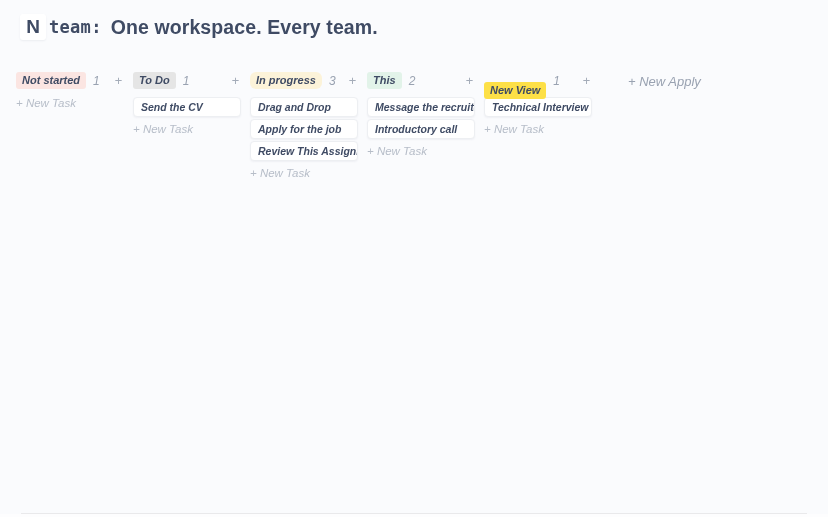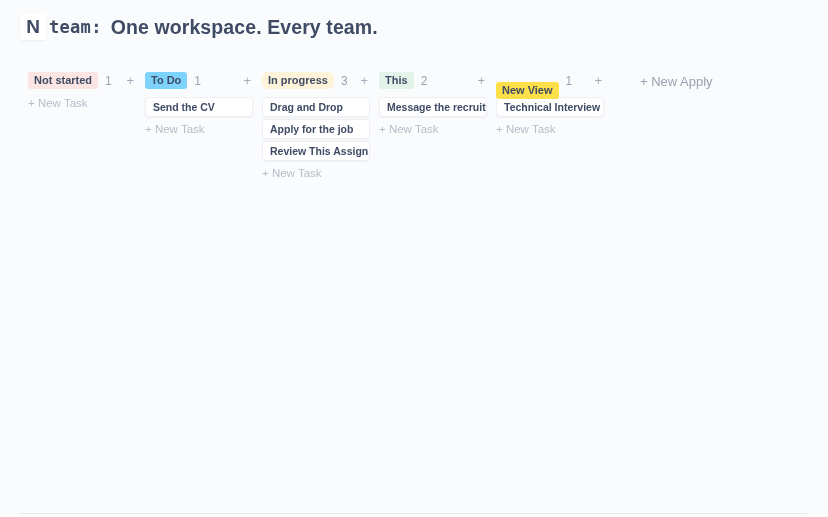--- a/index.html
+++ b/index.html
@@ -38,23 +38,24 @@
   .tagline {
     margin-left: 9px;
     font-size: 19.5px;
     font-weight: 600;
     letter-spacing: 0.1px;
   }
 
   
   .board {
     position: absolute;
-    top: 72px; left: 28px;
+    top: 72px; left: 16px;
     display: flex;
     align-items: flex-start;
+    font-style: italic;
   }
   .columns { display: flex; gap: 9px; align-items: flex-start; }
   .column { width: 108px; flex: none; }
   .col-header {
     display: flex;
     align-items: center;
     height: 17px;
     margin-bottom: 8px;
   }
   .badge {
@@ -146,21 +147,21 @@
     <div class="col-header">
       <span class="badge" style="background: rgb(251, 229, 226);">Not started</span>
       <span class="count">1</span>
       <span class="col-add">+</span>
     </div>
     <div class="new-task">+ New Task</div>
   </div>
 
   <div class="column">
     <div class="col-header">
-      <span class="badge" style="background: #7dd3fc;">To Do</span>
+      <span class="badge" style="background: #e5e5e5;">To Do</span>
       <span class="count">1</span>
       <span class="col-add">+</span>
     </div>
     <div class="cards">
   <div class="card">Send the CV</div>
 </div>
     <div class="new-task">+ New Task</div>
   </div>
 
   <div class="column">
@@ -181,20 +182,21 @@
 
   <div class="column">
     <div class="col-header">
       <span class="badge" style="background: rgb(226, 243, 233);">This</span>
       <span class="count">2</span>
       <span class="col-add">+</span>
     </div>
     <div class="cards">
   <div class="card">Message the recruiter</div>
 
+  <div class="card">Introductory call</div>
 </div>
     <div class="new-task">+ New Task</div>
   </div>
 
   <div class="column">
     <div class="col-header">
       <span class="badge" style="background: #fde047; margin-top: 20px;">New View</span>
       <span class="count">1</span>
       <span class="col-add">+</span>
     </div>

